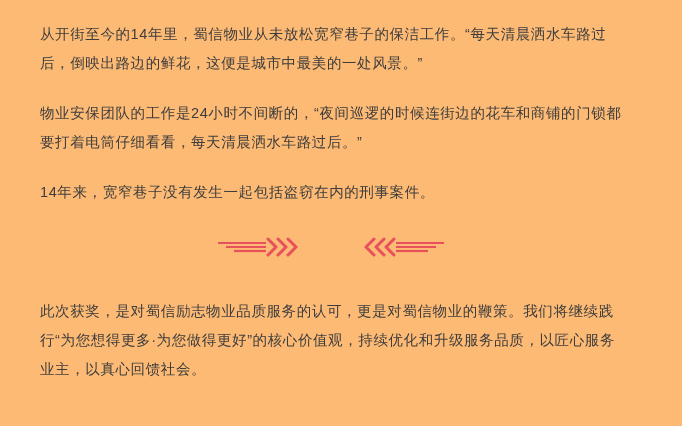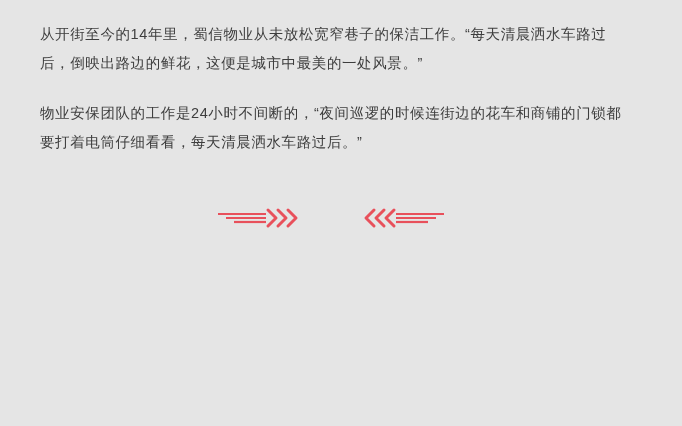--- a/index.html
+++ b/index.html
@@ -11,21 +11,21 @@
     height: 426px;
     background: #f7f7f7;
     font-family: "Liberation Sans", sans-serif;
     overflow: hidden;
   }
   .article {
     box-sizing: border-box;
     width: 682px;
     height: 426px;
     padding: 20px 60px 0 40px;
-    background: #e5e5e5;
+    background: #fdba74;
   }
   .para {
     color: #3d3d3d;
     font-size: 14.5px;
     line-height: 29px;
     letter-spacing: 0.6px;
     text-align: left;
     margin: 0 0 21px 0;
     white-space: pre-wrap;
   }
@@ -51,20 +51,21 @@
     white-space: pre-wrap;
   }
 </style>
 </head>
 <body>
 
 <div class="article">
 
   <p class="para">从开街至今的14年里，蜀信物业从未放松宽窄巷子的保洁工作。“每天清晨洒水车路过后，倒映出路边的鲜花，这便是城市中最美的一处风景。”</p>
   <p class="para">物业安保团队的工作是24小时不间断的，“夜间巡逻的时候连街边的花车和商铺的门锁都要打着电筒仔细看看，每天清晨洒水车路过后。”</p>
+  <p class="para last">14年来，宽窄巷子没有发生一起包括盗窃在内的刑事案件。</p>
 
   <div class="divider">
     <span class="orn">
       <svg width="86" height="26" viewBox="0 0 86 26" xmlns="http://www.w3.org/2000/svg">
         <g stroke="#e8505b" fill="none" stroke-width="2.2" stroke-linecap="butt">
           <line x1="0" y1="9" x2="48" y2="9"></line>
           <line x1="8" y1="13" x2="48" y2="13"></line>
           <line x1="16" y1="17" x2="48" y2="17"></line>
         </g>
         <g fill="none" stroke="#e8505b" stroke-width="3" stroke-linecap="round" stroke-linejoin="round">
@@ -83,14 +84,15 @@
         </g>
         <g stroke="#e8505b" fill="none" stroke-width="2.2" stroke-linecap="butt">
           <line x1="38" y1="9" x2="86" y2="9"></line>
           <line x1="38" y1="13" x2="78" y2="13"></line>
           <line x1="38" y1="17" x2="70" y2="17"></line>
         </g>
       </svg>
     </span>
   </div>
 
+  <p class="para-final">此次获奖，是对蜀信励志物业品质服务的认可，更是对蜀信物业的鞭策。我们将继续践行“为您想得更多·为您做得更好”的核心价值观，持续优化和升级服务品质，以匠心服务业主，以真心回馈社会。</p>
 
 </div>
 
 </body></html>

